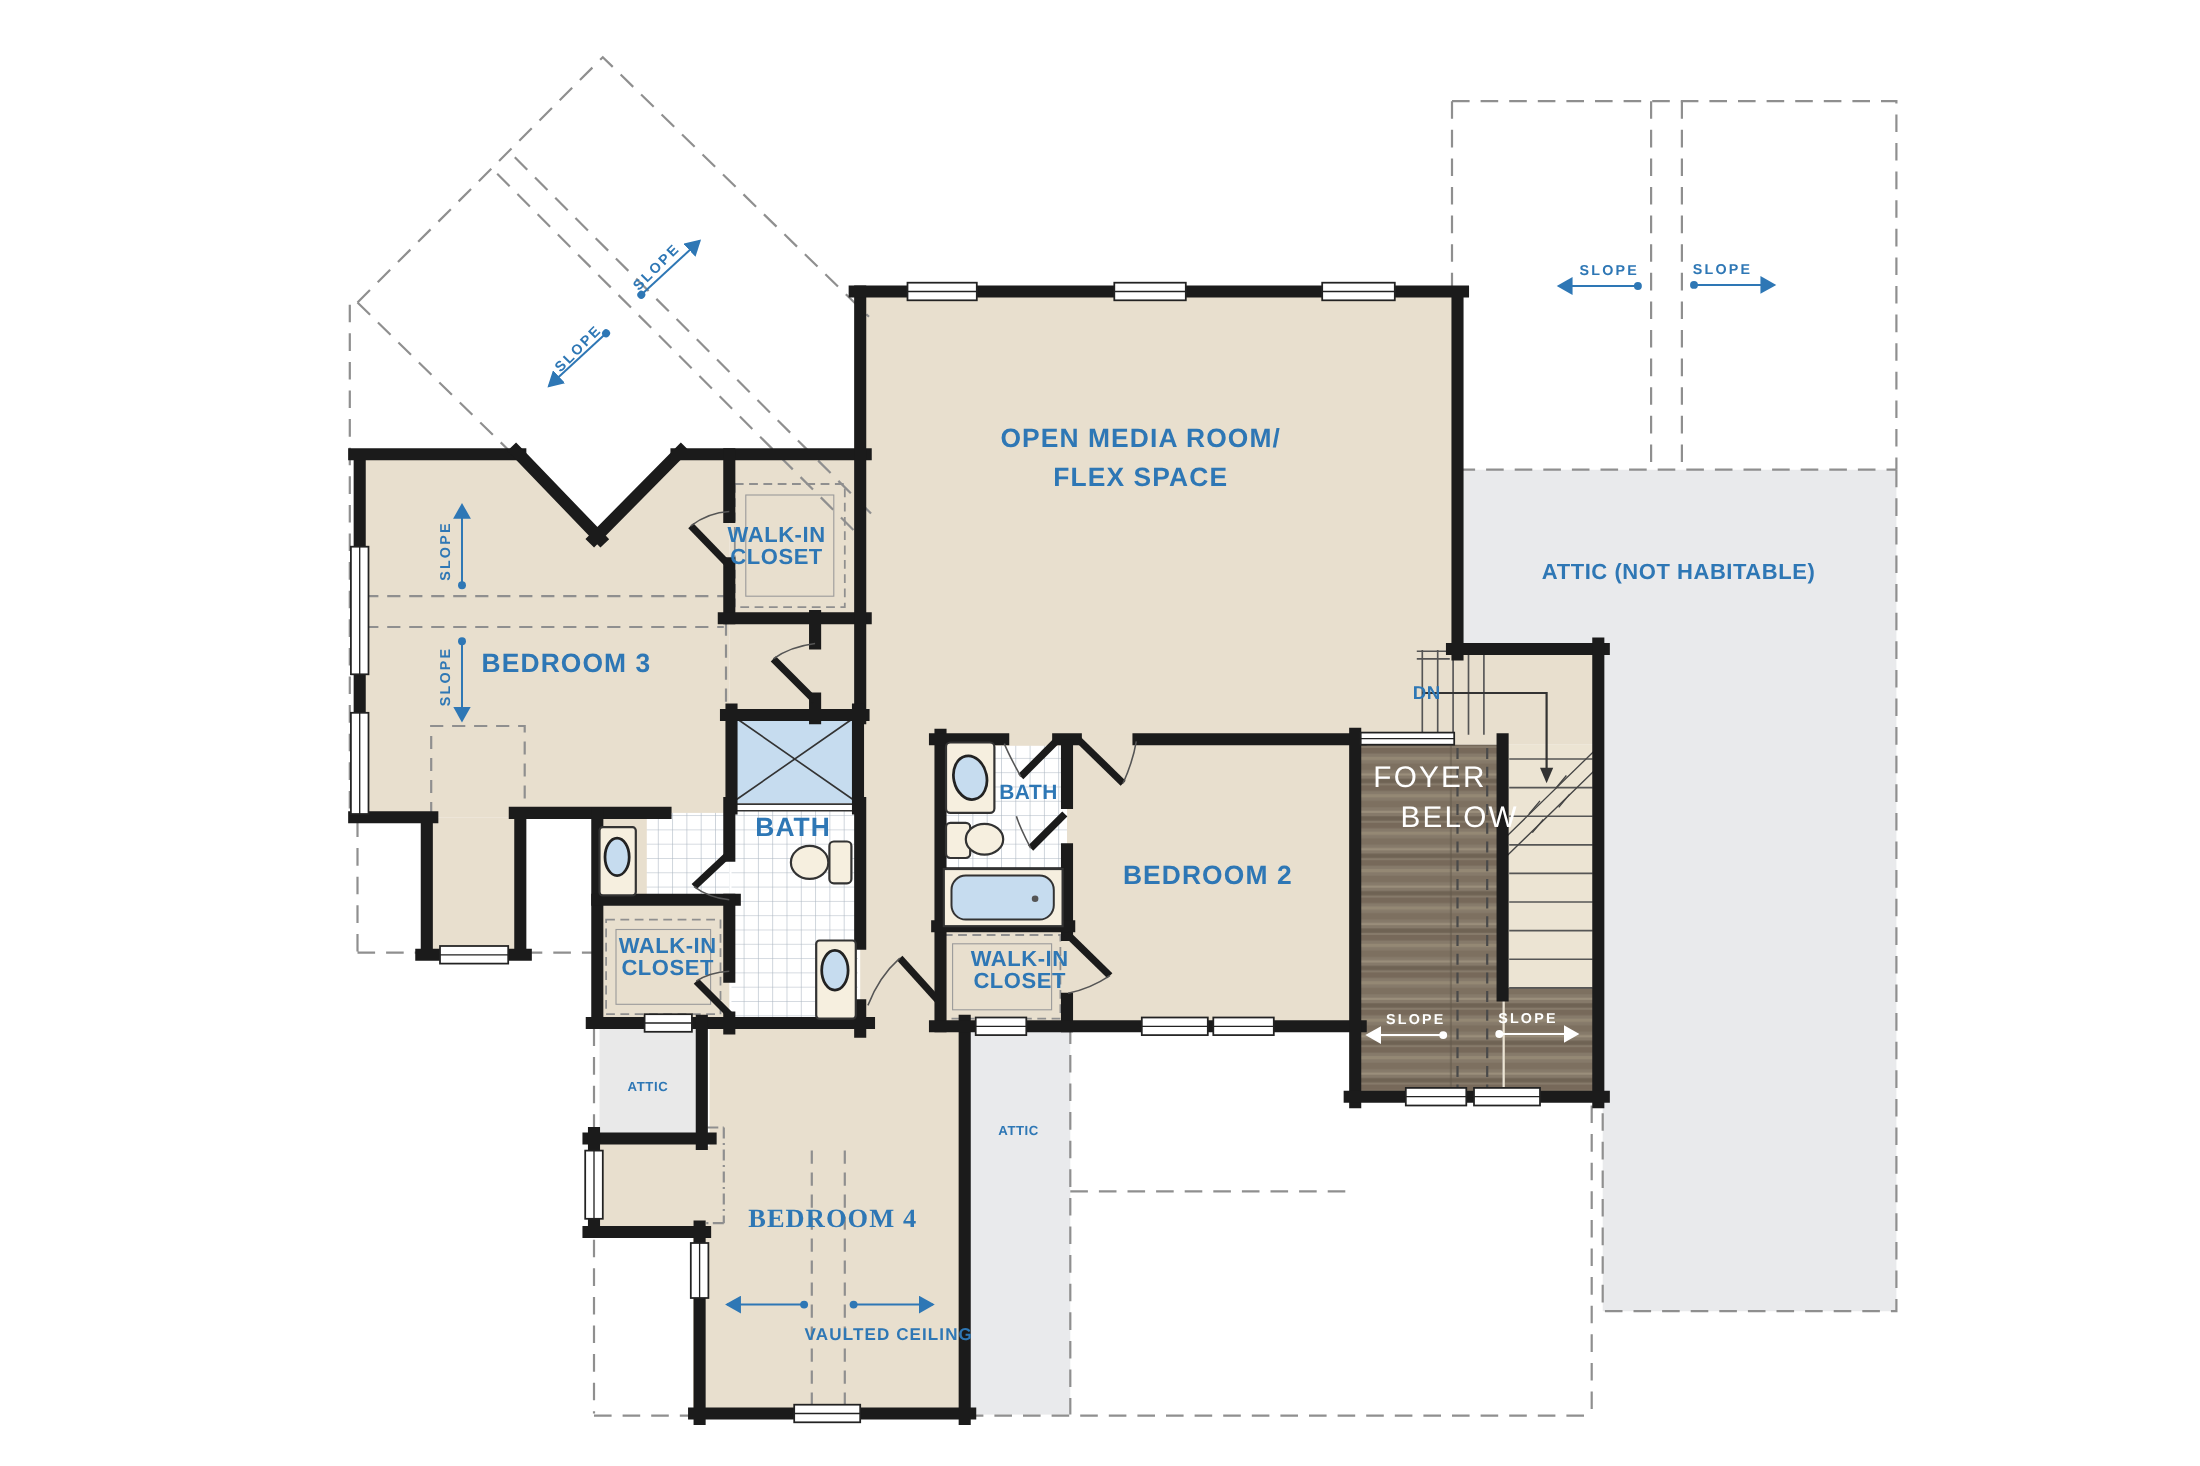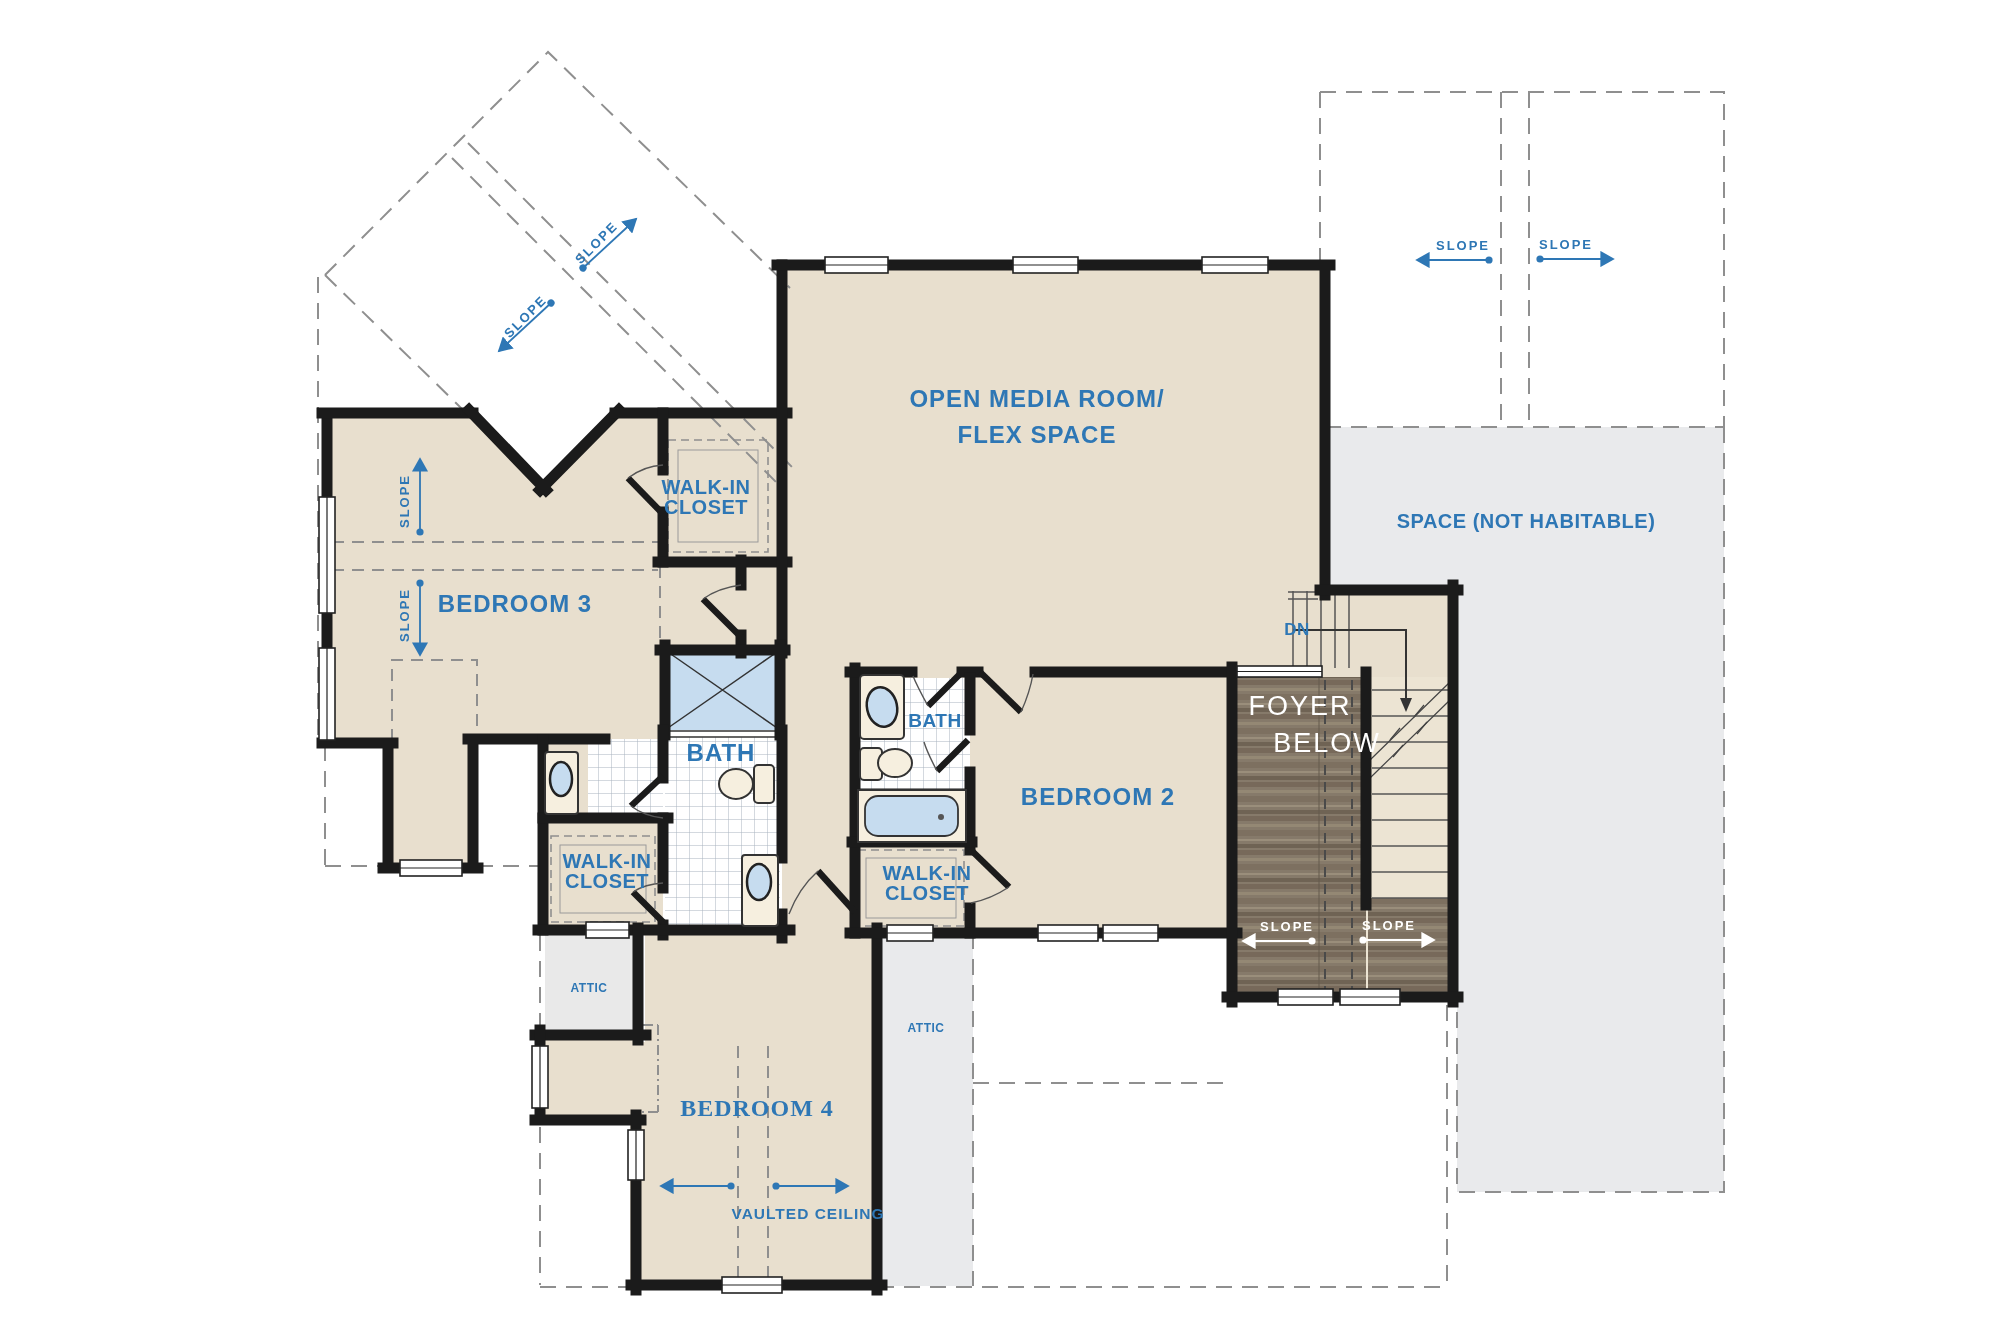--- a/index.html
+++ b/index.html
@@ -268,21 +268,21 @@
     <line x1="731" y1="1186" x2="661" y2="1186" marker-end="url(#arwB)" marker-start="url(#dotB)"></line>
     <line x1="776" y1="1186" x2="848" y2="1186" marker-end="url(#arwB)" marker-start="url(#dotB)"></line>
     <line x1="1312" y1="941" x2="1243" y2="941" stroke="#ffffff" marker-end="url(#arwW)" marker-start="url(#dotW)"></line>
     <line x1="1363" y1="940" x2="1434" y2="940" stroke="#ffffff" marker-end="url(#arwW)" marker-start="url(#dotW)"></line>
   </g>
 </svg>
 
 <div class="labels">
   <div class="lbl room" style="left:1037px;top:399px;">OPEN MEDIA ROOM/</div>
   <div class="lbl room" style="left:1037px;top:435px;">FLEX SPACE</div>
-  <div class="lbl attic-big" style="left:1526px;top:521px;">SPACE (NOT HABITABLE)</div>
+  <div class="lbl attic-big" style="left:1526px;top:521px;">ATTIC (NOT HABITABLE)</div>
   <div class="lbl room" style="left:515px;top:604px;">BEDROOM 3</div>
   <div class="lbl room" style="left:1098px;top:797px;">BEDROOM 2</div>
   <div class="lbl room" style="left:757px;top:1108px;font-family:Liberation Serif, serif;">BEDROOM 4</div>
   <div class="lbl mid" style="left:721px;top:753px;">BATH</div>
   <div class="lbl bath2" style="left:935px;top:721px;">BATH</div>
   <div class="lbl small" style="left:706px;top:487px;">WALK-IN</div>
   <div class="lbl small" style="left:706px;top:507px;">CLOSET</div>
   <div class="lbl small" style="left:607px;top:861px;">WALK-IN</div>
   <div class="lbl small" style="left:607px;top:881px;">CLOSET</div>
   <div class="lbl small" style="left:927px;top:873px;">WALK-IN</div>

